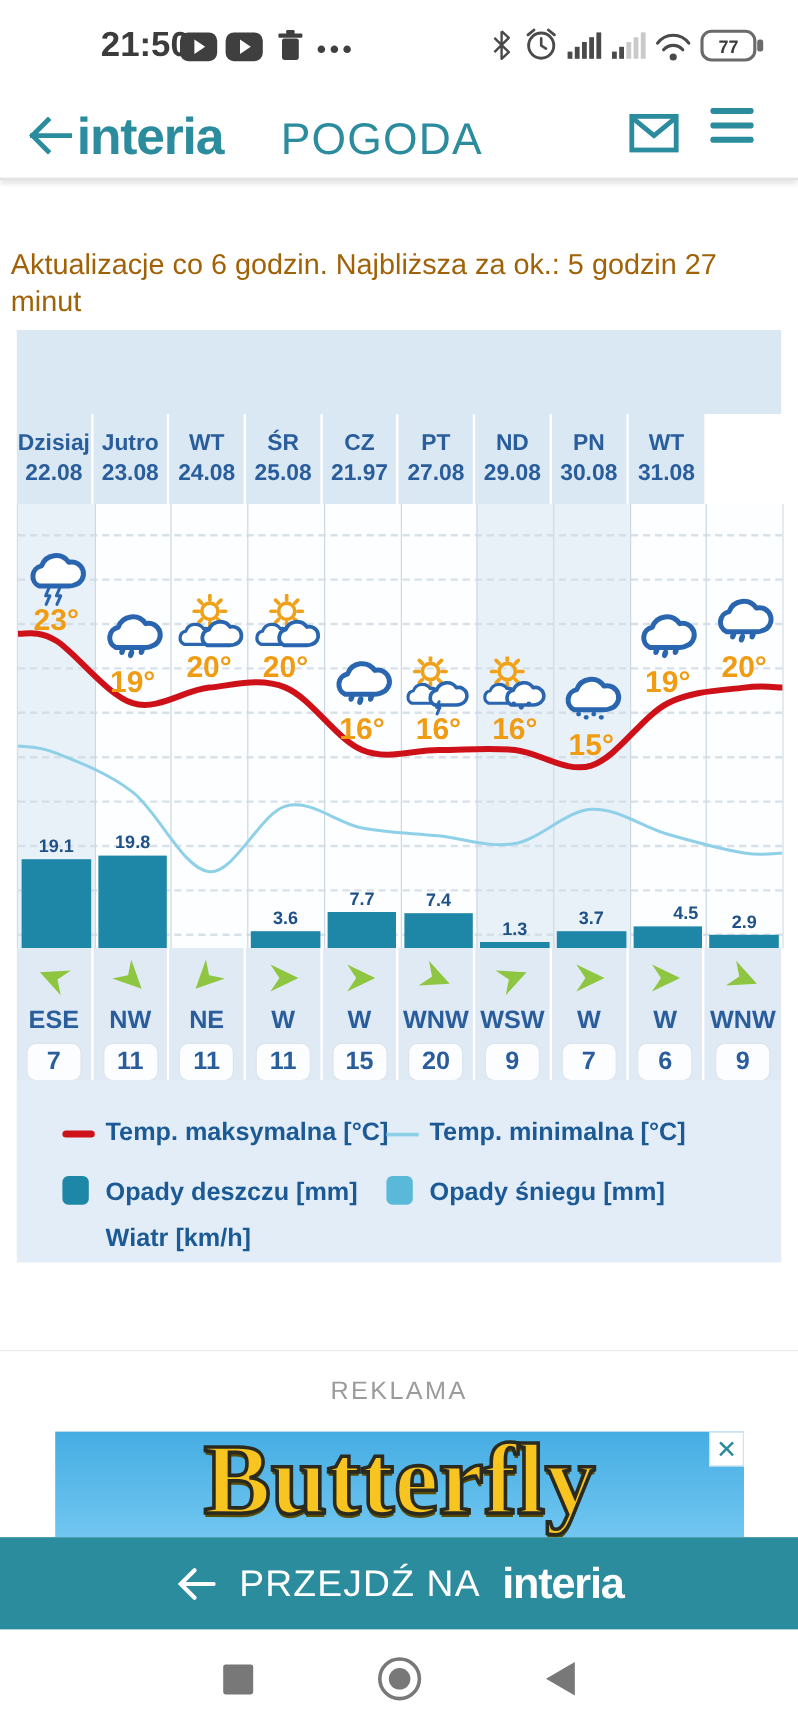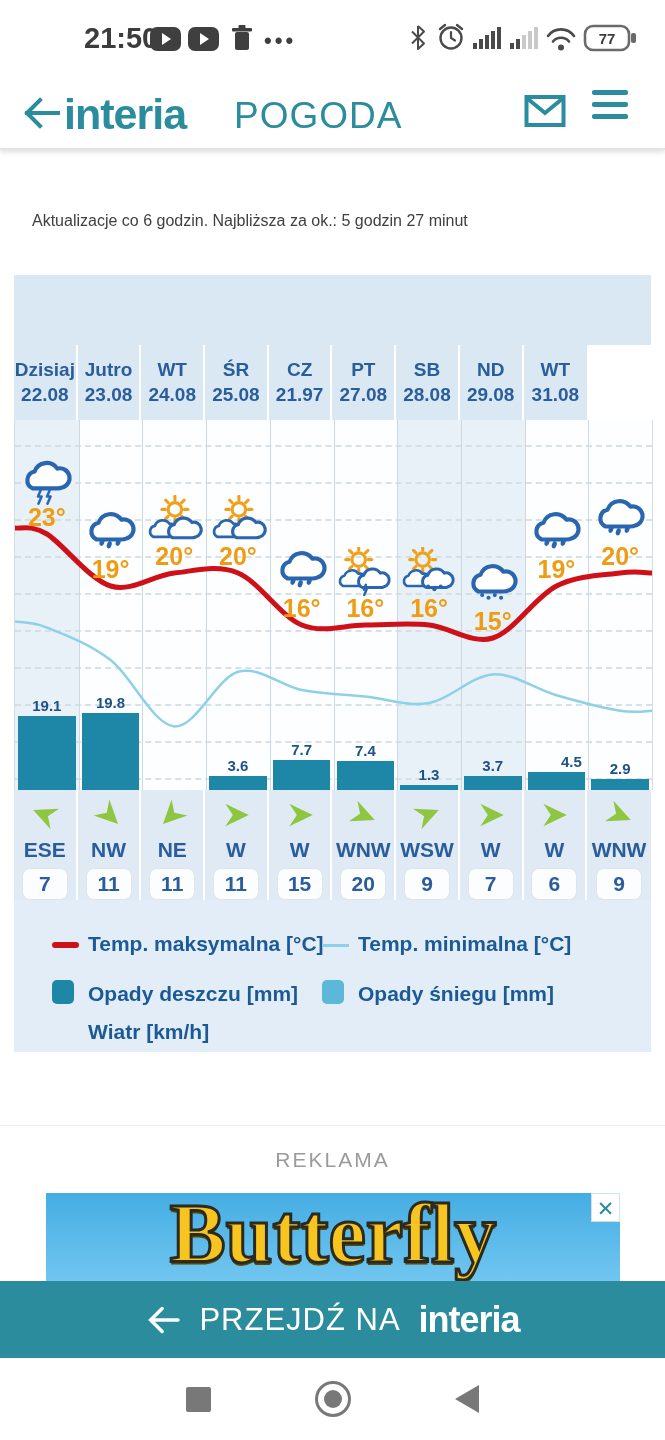--- a/index.html
+++ b/index.html
@@ -15,21 +15,21 @@
   .yt:before{content:"";display:block;width:0;height:0;border-left:9px solid #fff;border-top:6px solid transparent;border-bottom:6px solid transparent;margin-left:2px;}
   .sb-dots{color:#3f3f3f;font-size:22px;font-weight:bold;letter-spacing:3px;}
 
   
   #app-header{left:0;top:78px;width:665px;height:70px;background:#fff;border-bottom:2px solid #e3e3e3;box-shadow:0 3px 4px rgba(0,0,0,.10);z-index:5;}
   .brand{left:64px;top:12px;font-size:43px;font-weight:bold;color:#2b8c9e;letter-spacing:-1px;}
   .section{left:234px;top:17px;font-size:37px;font-weight:400;color:#2b8c9e;letter-spacing:1px;}
   .burger span{display:block;width:36px;height:5px;background:#2b8c9e;border-radius:2px;margin-bottom:7px;}
 
   
-  #note{left:32px;top:205px;width:633px;font-size:16px;line-height:31px;color:#404040;}
+  #note{left:9px;top:205px;width:633px;font-size:24px;line-height:31px;color:#a16207;}
 
   
   #widget{left:14px;top:275px;width:637px;height:777px;}
   #w-top{left:0;top:0;width:637px;height:70px;background:#d9e8f3;}
   #date-row{left:0;top:70px;width:637px;height:75px;display:flex;}
   .date-cell{flex:0 0 61.7px;margin-right:2px;background:#d9e8f3;text-align:center;padding-top:12px;box-sizing:border-box;}
   .date-cell:last-child{flex:0 0 63.7px;margin-right:0;}
   .date-cell .d1{font-size:19px;font-weight:bold;color:#2a5d9b;line-height:25px;}
   .date-cell .d2{font-size:19px;font-weight:bold;color:#2a5d9b;line-height:25px;}
 
@@ -186,26 +186,26 @@
         </div>
         <div class="date-cell">
           <div class="d1">CZ</div>
      <div class="d2">21.97</div>
         </div>
         <div class="date-cell">
           <div class="d1">PT</div>
      <div class="d2">27.08</div>
         </div>
         <div class="date-cell">
-          <div class="d1">SB</div>
-     <div class="d2">28.08</div>
-        </div>
-        <div class="date-cell">
           <div class="d1">ND</div>
      <div class="d2">29.08</div>
+        </div>
+        <div class="date-cell">
+          <div class="d1">PN</div>
+     <div class="d2">30.08</div>
         </div>
         <div class="date-cell">
           <div class="d1">WT</div>
      <div class="d2">31.08</div>
         </div>
       </div>
     <div class="abs" id="plot">
         <div class="col-tint" style="left: 0px; width: 63.7px;"></div>
         <div class="col-tint" style="left: 382.2px; width: 63.7px;"></div>
         <div class="col-tint" style="left: 445.9px; width: 63.7px;"></div>

